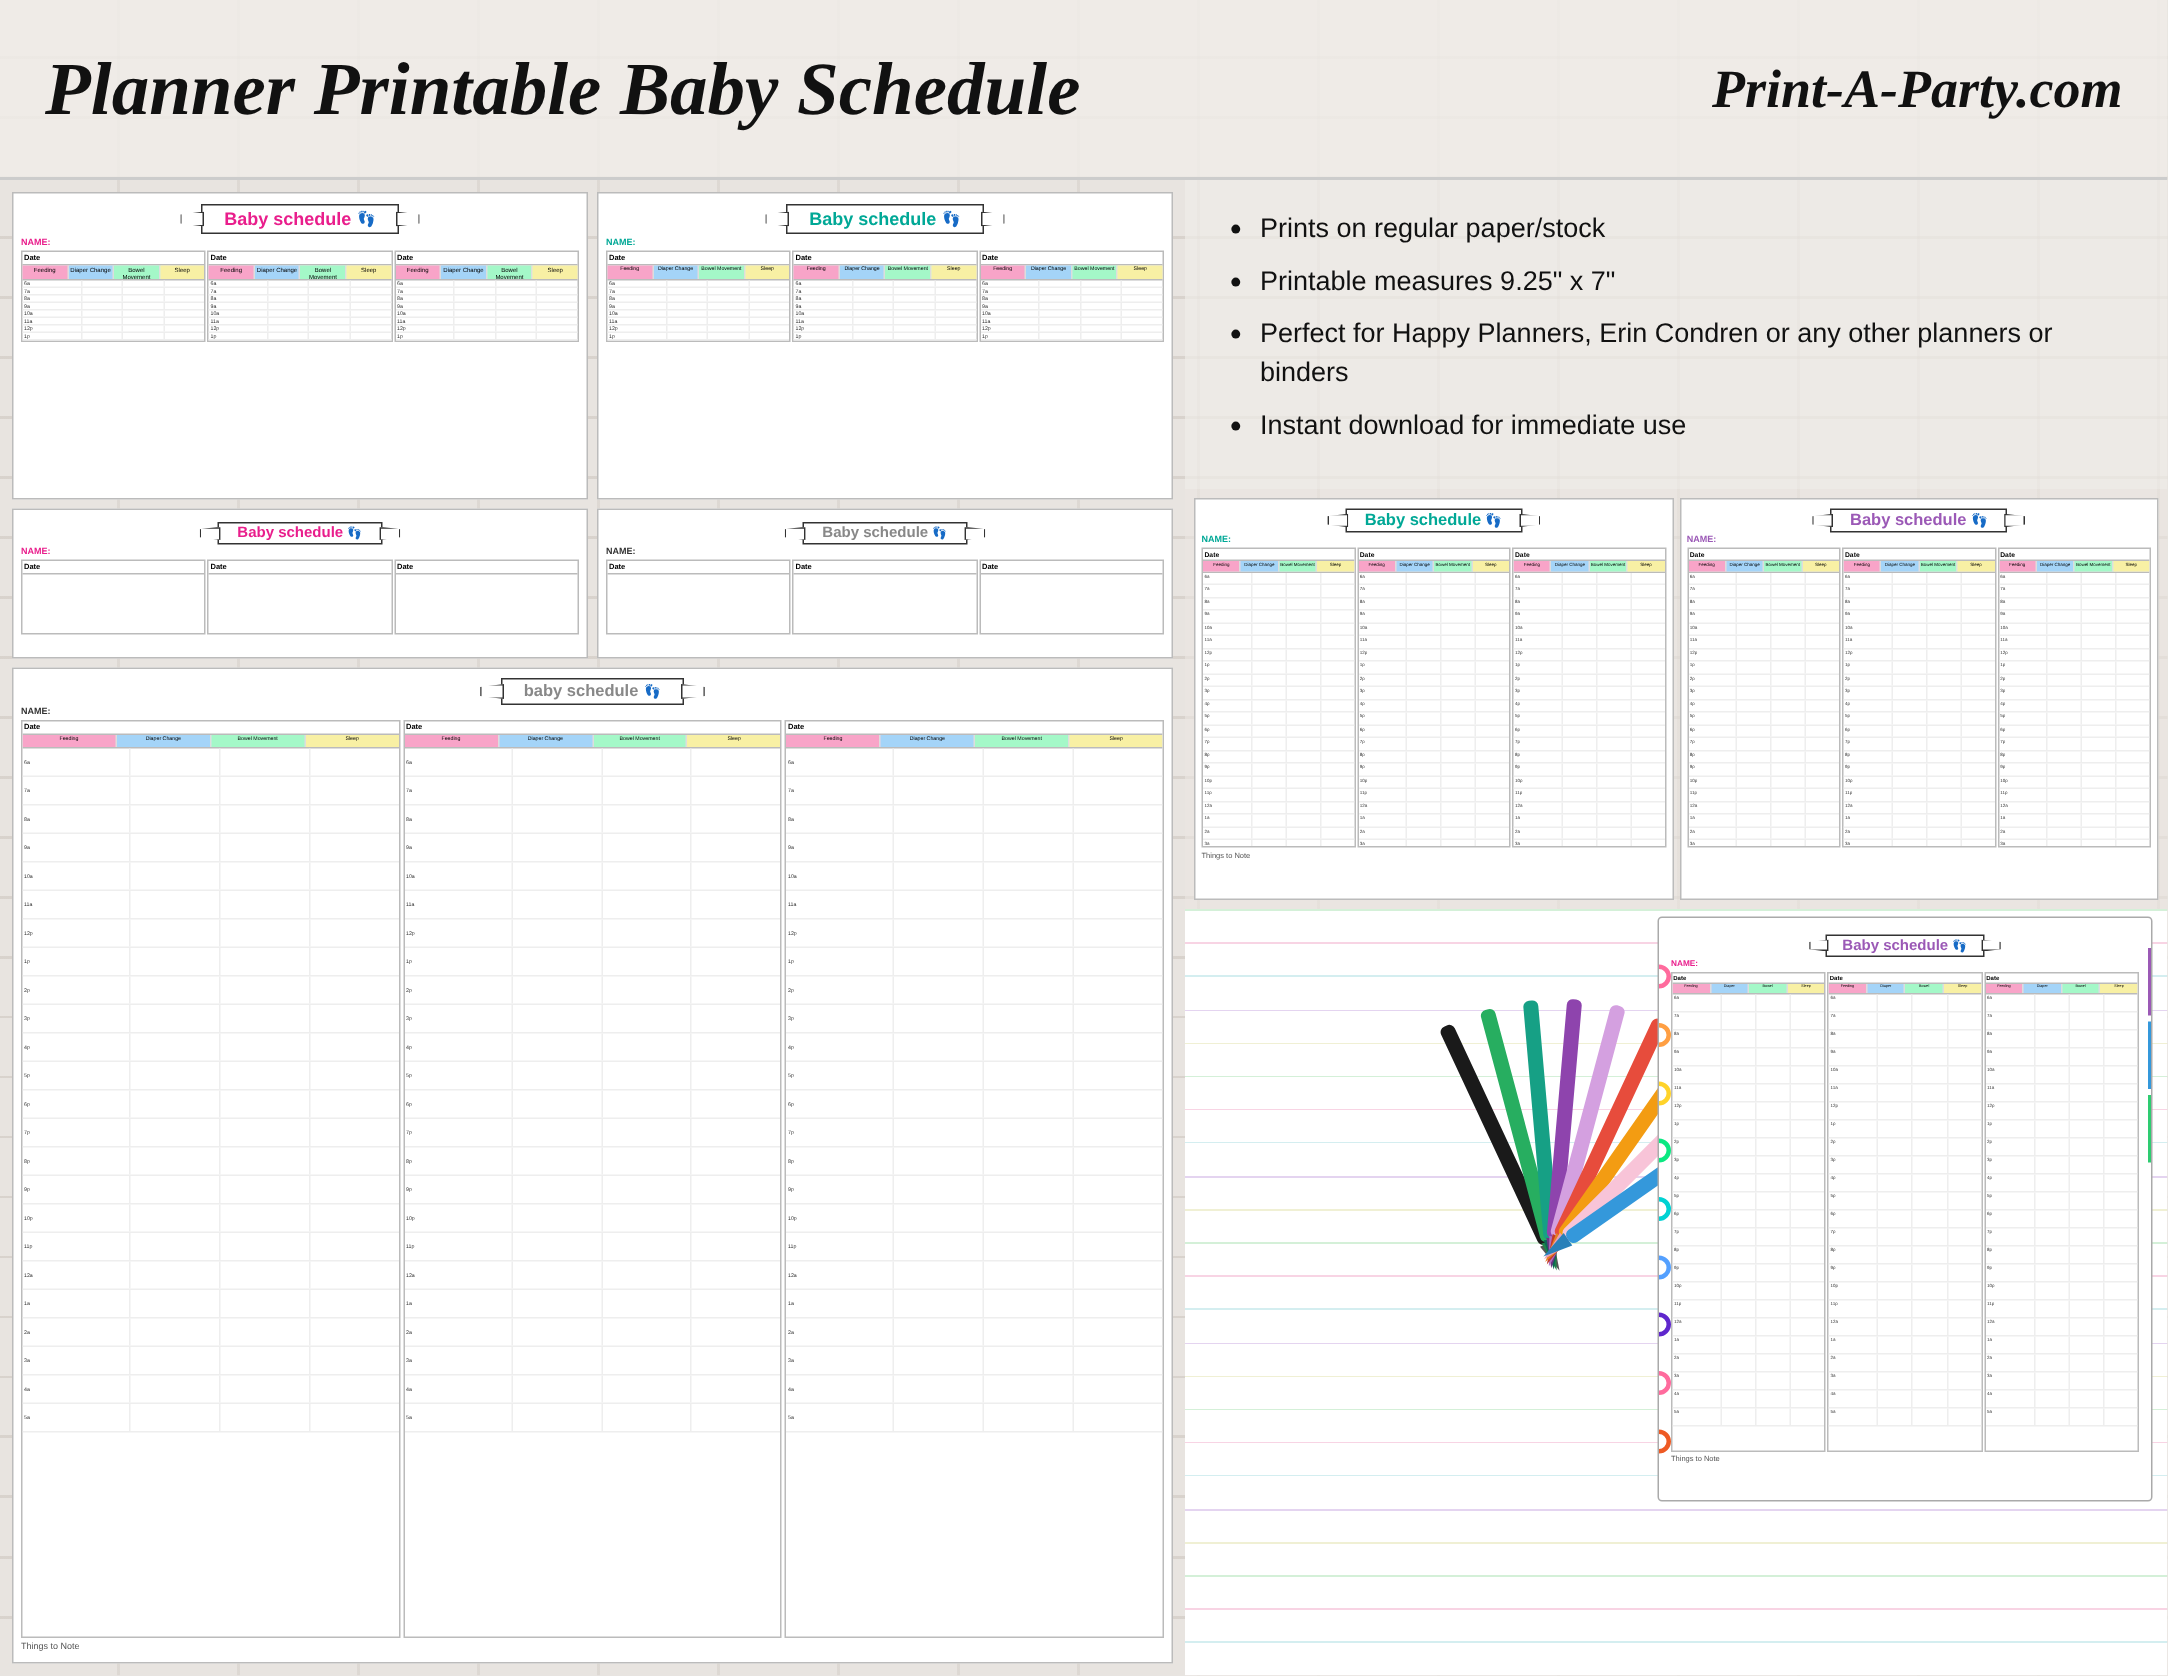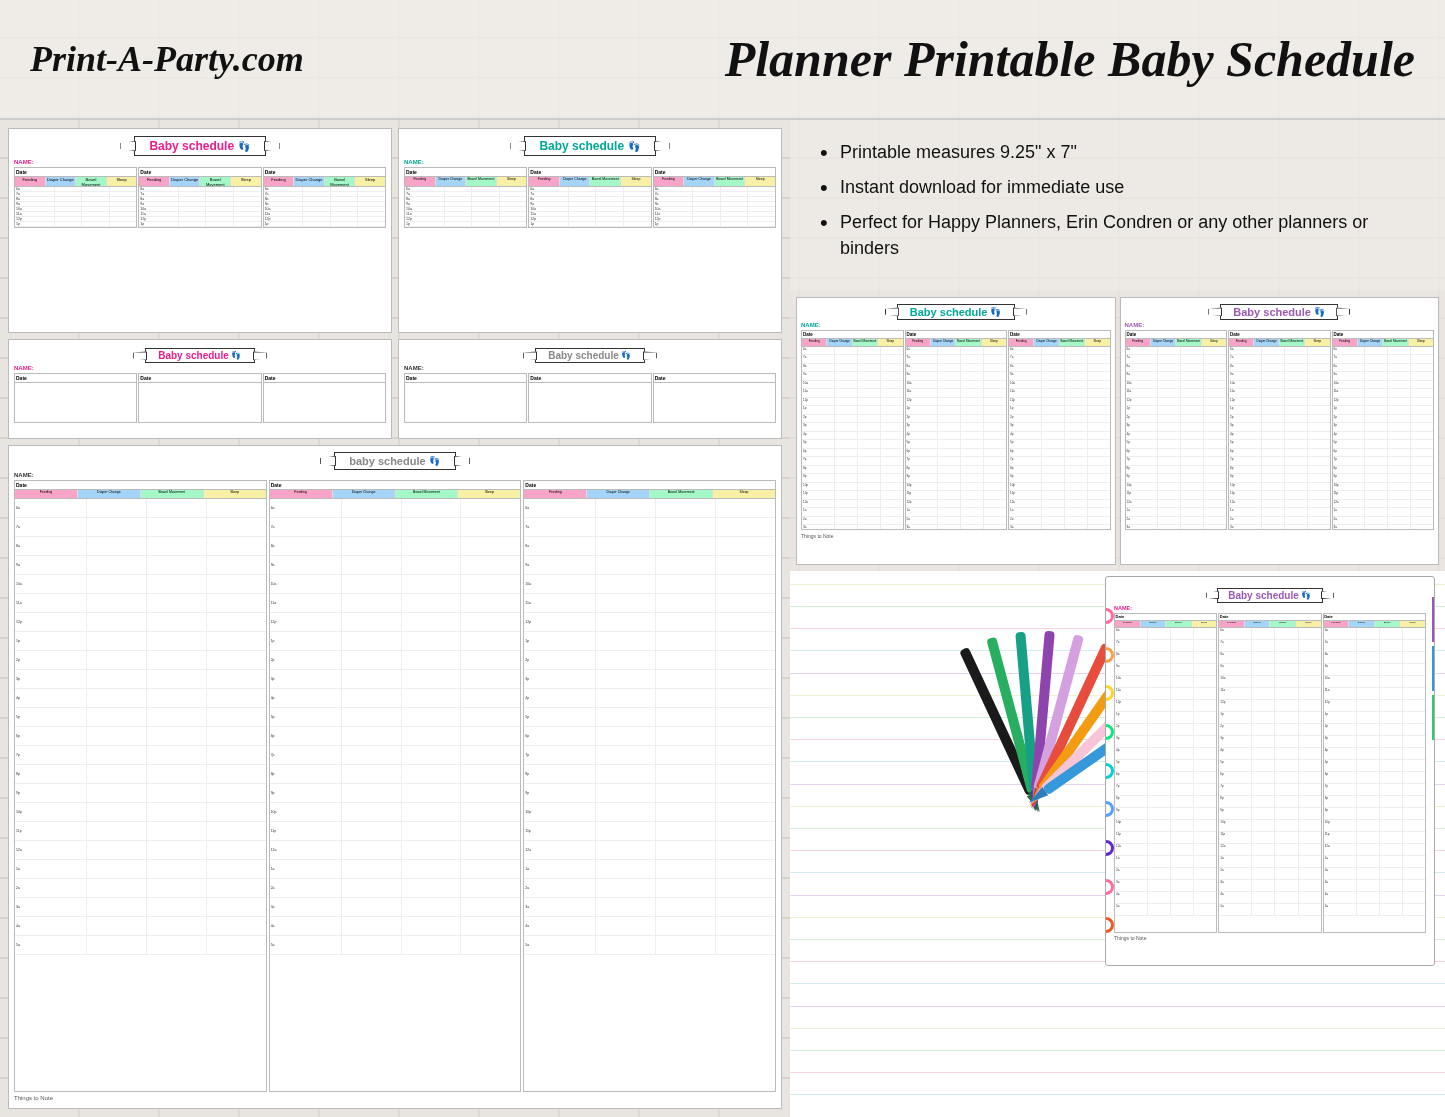--- a/index.html
+++ b/index.html
@@ -133,25 +133,25 @@
       background: white;
       border: 1px solid #bbb;
       padding: 5px;
       overflow: hidden;
     }
   </style>
 </head>
 <body>
 
 <div class="header">
+  <div style="font-size:50px;font-weight:900;font-family:'Georgia',serif;font-style:italic;color:#111;">
+    <span>Planner Printable  Baby Schedule</span>
+  </div>
   <div style="font-size:36px;font-weight:900;font-family:'Georgia',serif;font-style:italic;color:#111;">
     <span>Print-A-Party.com</span>
-  </div>
-  <div style="font-size:50px;font-weight:900;font-family:'Georgia',serif;font-style:italic;color:#111;">
-    <span>Planner Printable  Baby Schedule</span>
   </div>
 </div>
 
 <div class="content">
 
   <div class="left-panel">
 
     <div style="display:flex;gap:6px;height:205px;">
 
       <div class="card-sm" style="flex:1;">
@@ -1430,23 +1430,24 @@
       </div>
       <div style="font-size:6px;color:#555;margin-top:3px;">Things to Note</div>
     </div>
 
   </div>
 
   <div class="right-panel">
 
     <div class="right-top">
       <ul class="bullet-list">
+        <li>Prints on regular paper/stock</li>
         <li>Printable measures 9.25" x 7"</li>
+        <li>Perfect for Happy Planners, Erin Condren or any other planners or binders</li>
         <li>Instant download for immediate use</li>
-        <li>Perfect for Happy Planners, Erin Condren or any other planners or binders</li>
       </ul>
     </div>
 
     <div style="display:flex;gap:4px;padding:6px;height:280px;background:rgba(235,230,225,0.6);">
 
       <div style="flex:1;background:white;border:1px solid #bbb;padding:4px;overflow:hidden;">
         <div style="text-align:center;margin-bottom:2px;">
           <div style="display:inline-flex;align-items:center;border:1.5px solid #333;padding:1px 12px;background:white;position:relative;">
             <div style="position:absolute;right:100%;top:50%;transform:translateY(-50%);border:1.5px solid #333;width:14px;height:9px;background:white;clip-path:polygon(0 20%, 100% 0, 100% 100%, 0 80%);margin-right:-1px;"></div>
             <span style="color:#00a896;font-size:11px;font-weight:bold;">Baby schedule</span>

